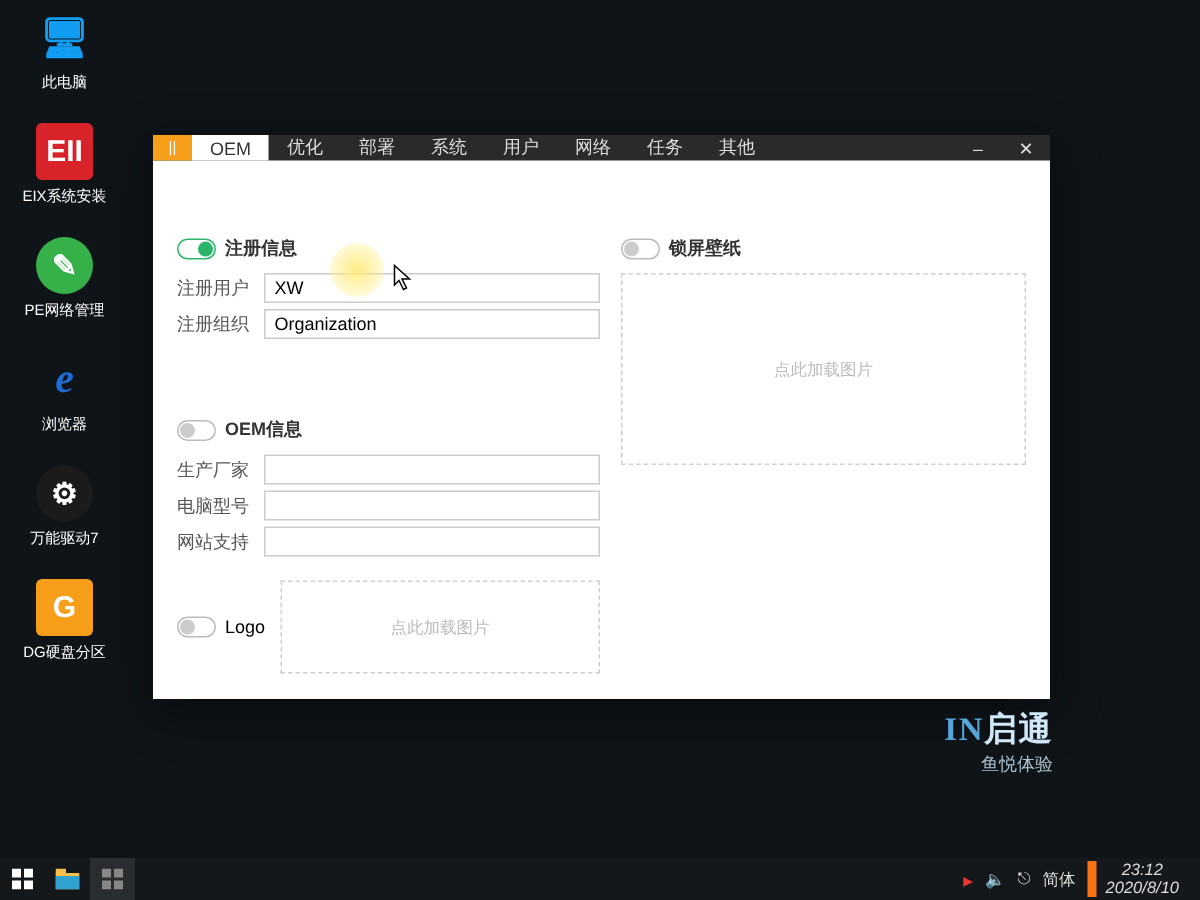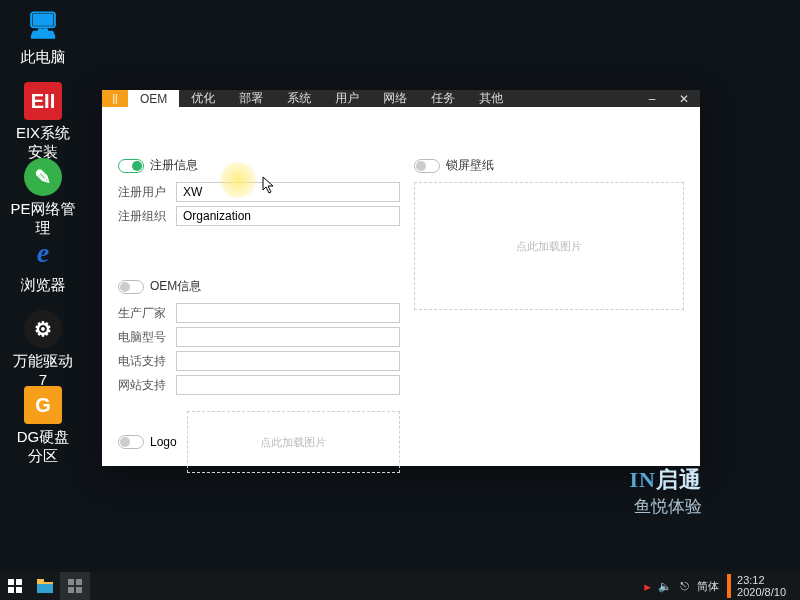--- a/index.html
+++ b/index.html
@@ -2,66 +2,66 @@
 <html><head>
 <meta charset="utf-8">
 <style>
 * { margin: 0; padding: 0; box-sizing: border-box; }
 body { font-family: "Microsoft YaHei", sans-serif; background: #0f1419; width: 800px; height: 600px; position: relative; overflow: hidden; font-size: 12px; }
 
 
 .desktop { position: absolute; top: 0; left: 0; width: 100%; height: 100%; }
 .dicon { position: absolute; width: 66px; text-align: center; color: #fff; cursor: pointer; }
 .dicon .ibox { width: 38px; height: 38px; margin: 0 auto 4px; display: flex; align-items: center; justify-content: center; border-radius: 4px; font-size: 20px; font-weight: bold; color: #fff; }
-.dicon .lbl { font-size: 15px; }
+.dicon .lbl { font-size: 10px; }
 
 
 .win { position: absolute; left: 102px; top: 90px; width: 598px; height: 376px; background: #fff; box-shadow: 0 8px 30px rgba(0,0,0,.45); display: flex; flex-direction: column; }
 .titlebar { height: 24px; background: #2a2a2a; display: flex; align-items: stretch; color: #ddd; font-size: 12px; }
 .tbtn { padding: 0 12px; display: flex; align-items: center; cursor: pointer; }
 .tbtn.home { background: #f79f1a; width: 26px; justify-content: center; color: #fff; font-size: 10px; }
 .tbtn.active { background: #fff; color: #333; }
 .tspacer { flex: 1; }
 .tctrl { width: 32px; display: flex; align-items: center; justify-content: center; cursor: pointer; }
 
 .body { flex: 1; display: flex; padding: 14px 16px; gap: 14px; }
 .col { display: flex; flex-direction: column; }
 .left { width: 282px; }
 .right { flex: 1; }
 
 .sect { margin-bottom: 12px; }
-.secthdr { display: flex; align-items: center; gap: 6px; margin-bottom: 8px; font-weight: 400; color: #333; margin-top: 36px; }
+.secthdr { display: flex; align-items: center; gap: 6px; margin-bottom: 8px; font-weight: 700; color: #333; margin-top: 36px; }
 .toggle { width: 26px; height: 14px; border: 1px solid #bbb; border-radius: 8px; position: relative; cursor: pointer; background: #fff; }
 .toggle::after { content: ""; width: 10px; height: 10px; border-radius: 50%; background: #ccc; position: absolute; top: 1px; left: 1px; }
 .toggle.on { border-color: #2bb56a; }
 .toggle.on::after { background: #2bb56a; left: auto; right: 1px; }
 .row { display: flex; align-items: center; margin-bottom: 4px; gap: 6px; position: relative; }
 .row .flabel { width: 52px; color: #555; text-align: left; }
 .row input { flex: 1; height: 20px; border: 1px solid #ccc; padding: 0 6px; font-size: 12px; }
 .highlight { position: absolute; width: 36px; height: 36px; border-radius: 50%; background: radial-gradient(circle, rgba(255,235,120,.9), rgba(255,235,120,0)); pointer-events: none; }
 
 .logoarea { display: flex; gap: 10px; align-items: center; }
 .logodrop { flex: 1; height: 62px; border: 1px dashed #cfcfcf; display: flex; align-items: center; justify-content: center; color: #bbb; cursor: pointer; font-size: 11px; }
 
 .wallbox { border: 1px dashed #cfcfcf; padding: 4px; position: relative; margin-bottom: 8px; }
 .wallimg { background: #3a7ab8; height: 130px; width: 100%; position: relative; overflow: hidden; }
 .lockdrop { height: 128px; }
 
 
 .brand { position: absolute; right: 98px; bottom: 82px; color: #cfe7f6; text-align: right; }
 .brand .b1 { font-size: 22px; font-weight: 800; letter-spacing: 1px; font-family: Liberation Serif, serif; }
 .brand .b1 span { color: #58a5d8; }
-.brand .b2 { font-size: 17px; color: #aac0cf; }
+.brand .b2 { font-size: 12px; color: #aac0cf; }
 
 
 .taskbar { position: absolute; bottom: 0; left: 0; right: 0; height: 28px; background: #15181b; display: flex; align-items: center; color: #ddd; }
 .tkbtn { width: 30px; height: 100%; display: flex; align-items: center; justify-content: center; cursor: pointer; font-size: 14px; }
 .tkspacer { flex: 1; }
 .tray { display: flex; align-items: center; gap: 8px; padding-right: 8px; font-size: 11px; }
-.clock { line-height: 1.1; padding: 0 6px; border-left: 4px solid #f97316; }
+.clock { text-align: center; line-height: 1.1; padding: 0 6px; border-left: 6px solid #f97316; font-style: italic; }
 
 .cursor { position: absolute; width: 14px; height: 18px; pointer-events: none; }
 </style>
 </head>
 <body>
 
 <div class="desktop">
   <div class="dicon" style="left:10px;top:6px">
     <div class="ibox" style="background:transparent">
         <span style="color:#119ef2;font-size:26px">🖥</span>
@@ -132,24 +132,20 @@
         <div id="oem-fields">
             <div class="row">
               <span class="flabel">生产厂家</span>
               <input value="" style="">
             </div>
             <div class="row">
               <span class="flabel">电脑型号</span>
               <input value="" style="">
             </div>
             <div class="row">
-              <span class="flabel">电话支持</span>
-              <input value="" style="">
-            </div>
-            <div class="row">
               <span class="flabel">网站支持</span>
               <input value="" style="">
             </div>
           </div>
       </div>
 
       <div class="sect logoarea">
         <div style="display:flex;align-items:flex-start;gap:6px">
           <div class="toggle"></div>
           <span>Logo</span>

